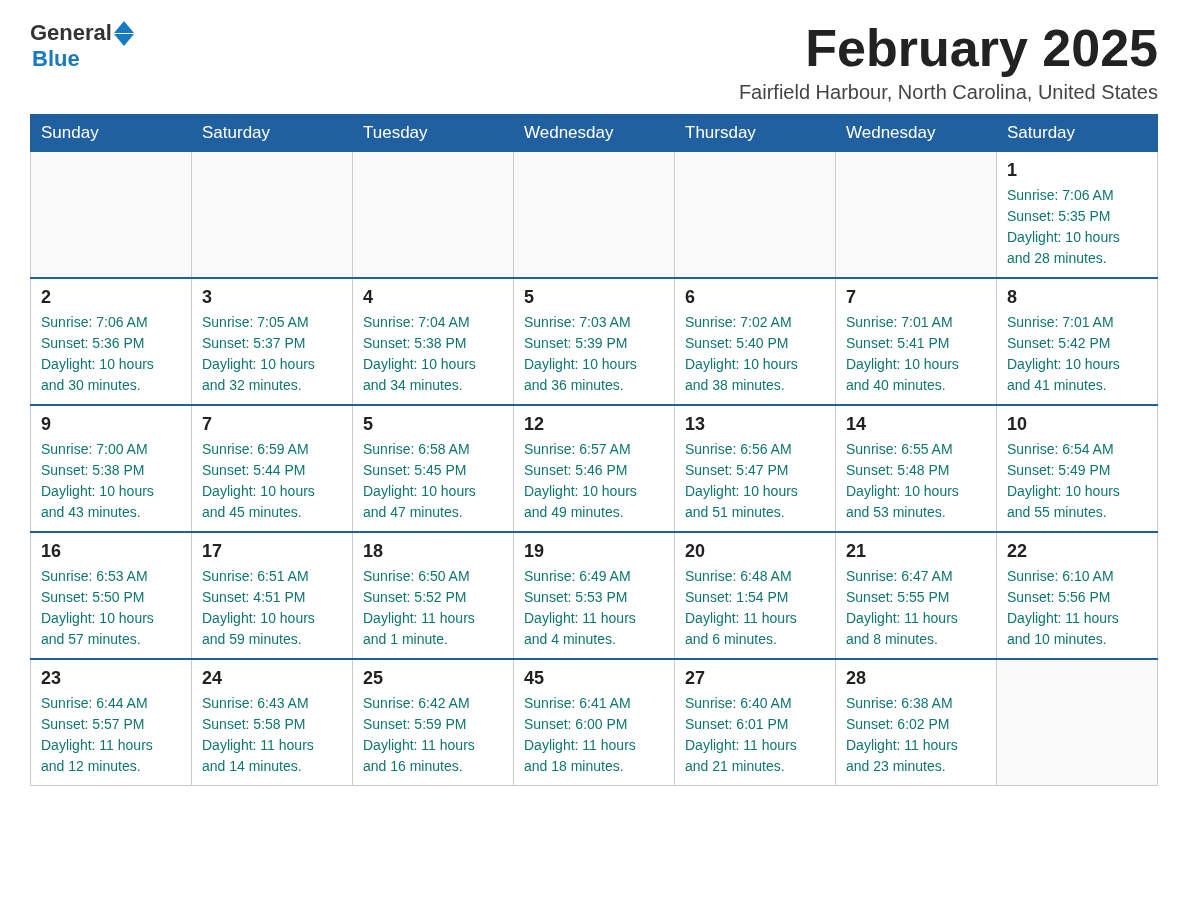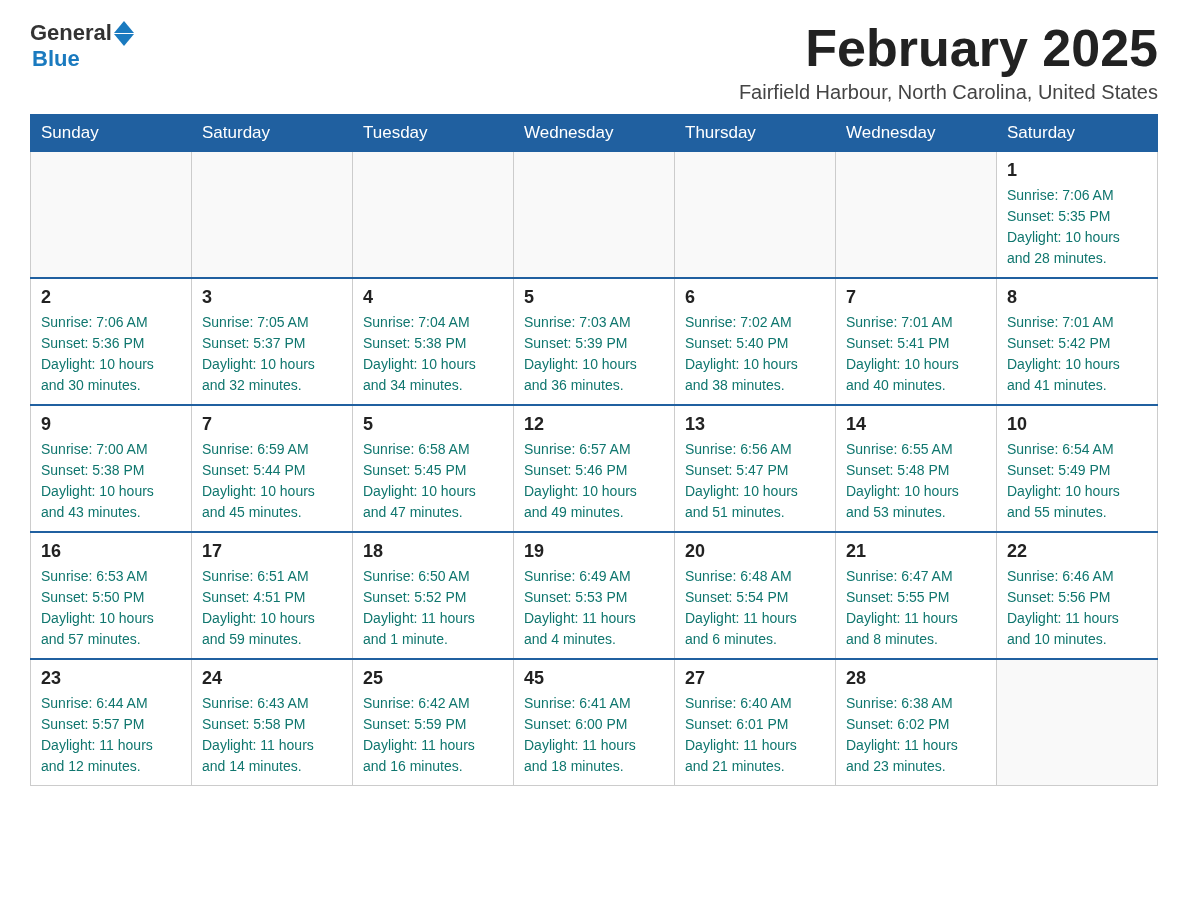--- a/index.html
+++ b/index.html
@@ -265,34 +265,34 @@
         <td>
           <span class="day-number">19</span>
           <div class="day-info" style="white-space: pre-line;">Sunrise: 6:49 AM
 Sunset: 5:53 PM
 Daylight: 11 hours
 and 4 minutes.</div>
         </td>
         <td>
           <span class="day-number">20</span>
           <div class="day-info" style="white-space: pre-line;">Sunrise: 6:48 AM
-Sunset: 5:54 PM
+Sunset: 1:54 PM
 Daylight: 11 hours
 and 6 minutes.</div>
         </td>
         <td>
           <span class="day-number">21</span>
           <div class="day-info" style="white-space: pre-line;">Sunrise: 6:47 AM
 Sunset: 5:55 PM
 Daylight: 11 hours
 and 8 minutes.</div>
         </td>
         <td>
           <span class="day-number">22</span>
-          <div class="day-info" style="white-space: pre-line;">Sunrise: 6:46 AM
+          <div class="day-info" style="white-space: pre-line;">Sunrise: 6:10 AM
 Sunset: 5:56 PM
 Daylight: 11 hours
 and 10 minutes.</div>
         </td>
       </tr>
       <tr class="row-separator">
         <td>
           <span class="day-number">23</span>
           <div class="day-info" style="white-space: pre-line;">Sunrise: 6:44 AM
 Sunset: 5:57 PM

